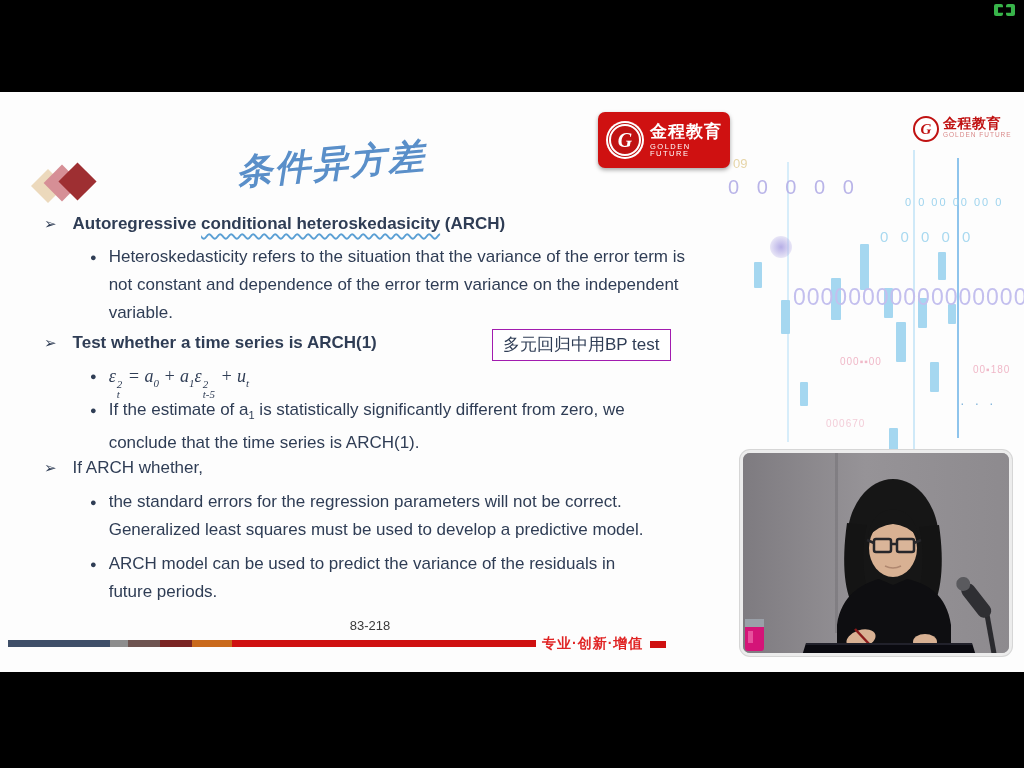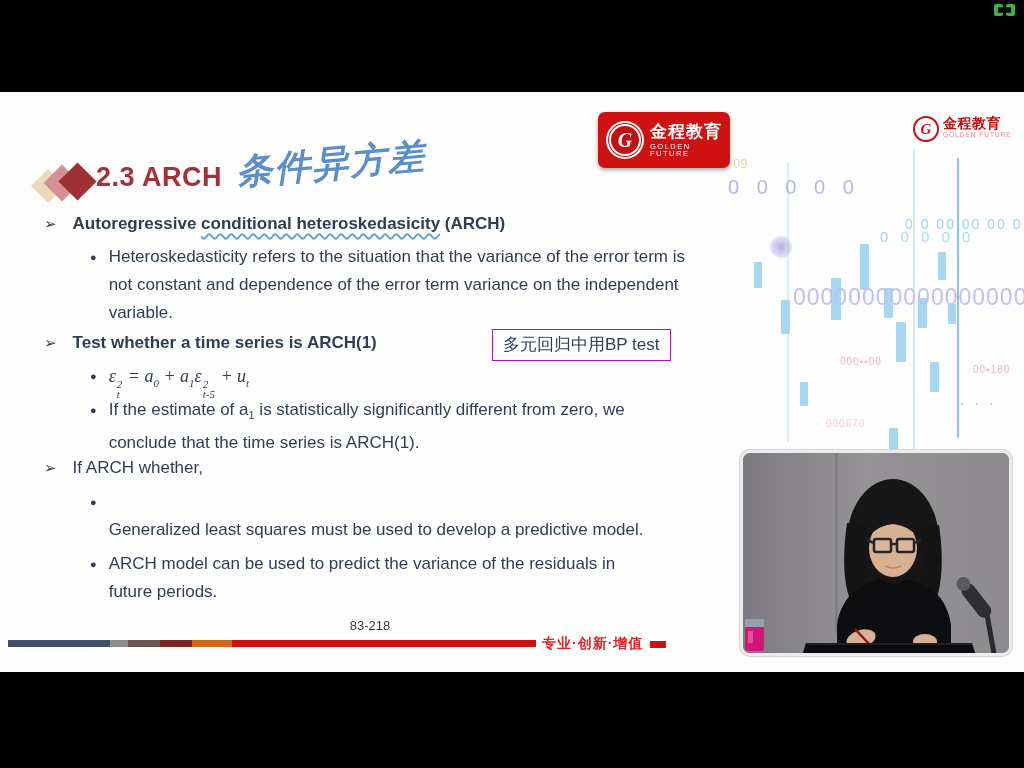--- a/index.html
+++ b/index.html
@@ -105,21 +105,21 @@
       <span class="candle" style="left:896px;top:230px;width:10px;height:40px;"></span>
       <span class="candle" style="left:918px;top:206px;width:9px;height:30px;"></span>
       <span class="candle" style="left:938px;top:160px;width:8px;height:28px;"></span>
       <span class="candle" style="left:948px;top:212px;width:8px;height:20px;"></span>
       <span class="candle" style="left:889px;top:336px;width:9px;height:22px;"></span>
       <span class="candle" style="left:930px;top:270px;width:9px;height:30px;"></span>
       <span class="candle" style="left:800px;top:290px;width:8px;height:24px;"></span>
       <span class="deco" style="left:770px;top:144px;width:22px;height:22px;border-radius:50%;background:radial-gradient(#b6aee6,rgba(182,174,230,0));"></span>
       <span class="deco" style="left:728px;top:84px;font-size:20px;color:#b9b4e8;letter-spacing:6px;">0 0 0 0 0</span>
       <span class="deco" style="left:733px;top:64px;font-size:13px;color:#e6d5a8;">09</span>
-      <span class="deco" style="left:905px;top:104px;font-size:14px;color:#9fd4ee;letter-spacing:2px;margin-top:20px;">0 0 00 00 00 0</span>
+      <span class="deco" style="left:905px;top:104px;font-size:11px;color:#9fd4ee;letter-spacing:2px;">0 0 00 00 00 0</span>
       <span class="deco" style="left:880px;top:136px;font-size:15px;color:#a9d9f0;letter-spacing:4px;">0 0 0 0  0</span>
       <span class="deco" style="left:793px;top:192px;font-size:23px;color:#c3bfee;letter-spacing:1px;">0000000000000000000</span>
       <span class="deco" style="left:840px;top:264px;font-size:10px;color:#f0b8c8;letter-spacing:1px;">000▪▪00</span>
       <span class="deco" style="left:973px;top:272px;font-size:10px;color:#f0b8c8;letter-spacing:1px;">00▪180</span>
       <span class="deco" style="left:826px;top:326px;font-size:10px;color:#f3cdd8;letter-spacing:1px;">000670</span>
       <span class="deco" style="left:960px;top:303px;font-size:14px;color:#88b8dc;letter-spacing:3px;">· · ·</span>
     </div>
 
 
     <div class="badge">
@@ -138,21 +138,20 @@
         <span class="ct1">金程教育</span>
         <span class="ct2">GOLDEN FUTURE</span>
       </div>
     </div>
 
     <div class="diamonds">
         <i class="d1"></i>
         <i class="d2"></i>
         <i class="d3"></i>
       </div>
-    <div class="page-title">2.3 ARCH</div>
     <div class="handwriting">条件异方差</div>
 
     <div class="bullet" style="top:122px;">
       <span class="arr">➢</span>
       <span><span>Autoregressive </span><span class="wavy">conditional heteroskedasicity</span><span> (ARCH)</span></span>
     </div>
 
     <div class="sub" style="top:151px;">
       <span class="dot">●</span>
       <span><b class="lead">Heteroskedasticity</b><span> refers to the situation that the variance of the error term is not constant and dependence of the error term variance on the independent variable.</span></span>
@@ -183,21 +182,21 @@
       <span><span>If the estimate of a</span><sub style="font-size:11px;">1</sub><span> is statistically significantly different from zero, we conclude that the time series is ARCH(1).</span></span>
     </div>
 
     <div class="bullet" style="top:366px;font-weight:normal;">
       <span class="arr">➢</span>
       <span>If ARCH whether,</span>
     </div>
 
     <div class="sub" style="top:396px;">
       <span class="dot">●</span>
-      <span><br><b class="lead">Generalized least squares</b><span> must be used to develop a predictive model.</span></span>
+      <span><span>the standard errors for the regression parameters will not be correct.</span><br><b class="lead">Generalized least squares</b><span> must be used to develop a predictive model.</span></span>
     </div>
 
     <div class="sub" style="top:458px;width:560px;">
       <span class="dot">●</span>
       <span>ARCH model can be used to predict the variance of the residuals in future periods.</span>
     </div>
 
     <div class="pagenum">83-218</div>
     <div class="fbar">
       <div class="f1"></div>

